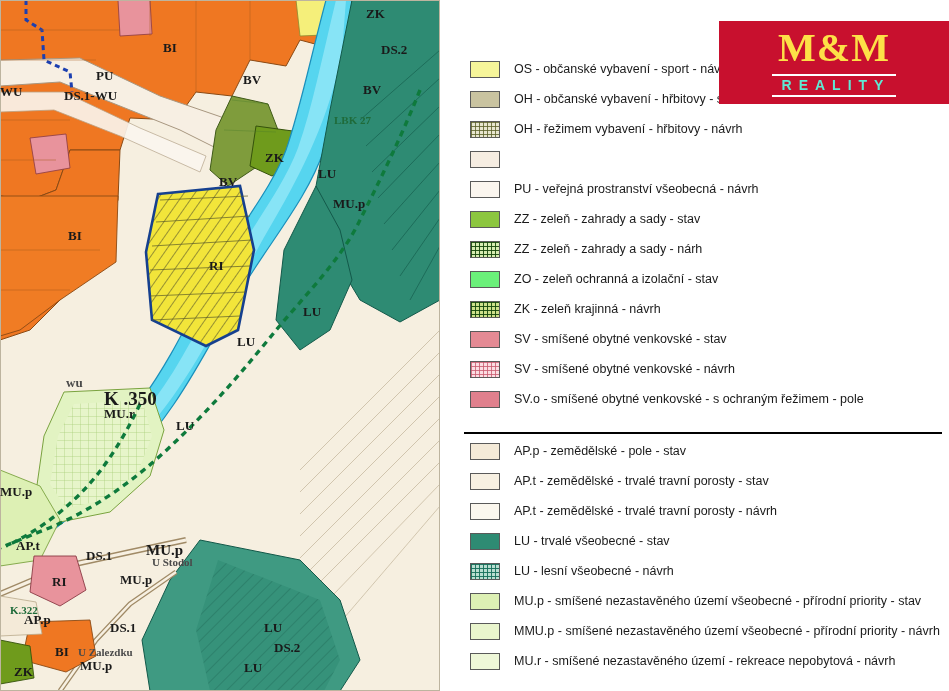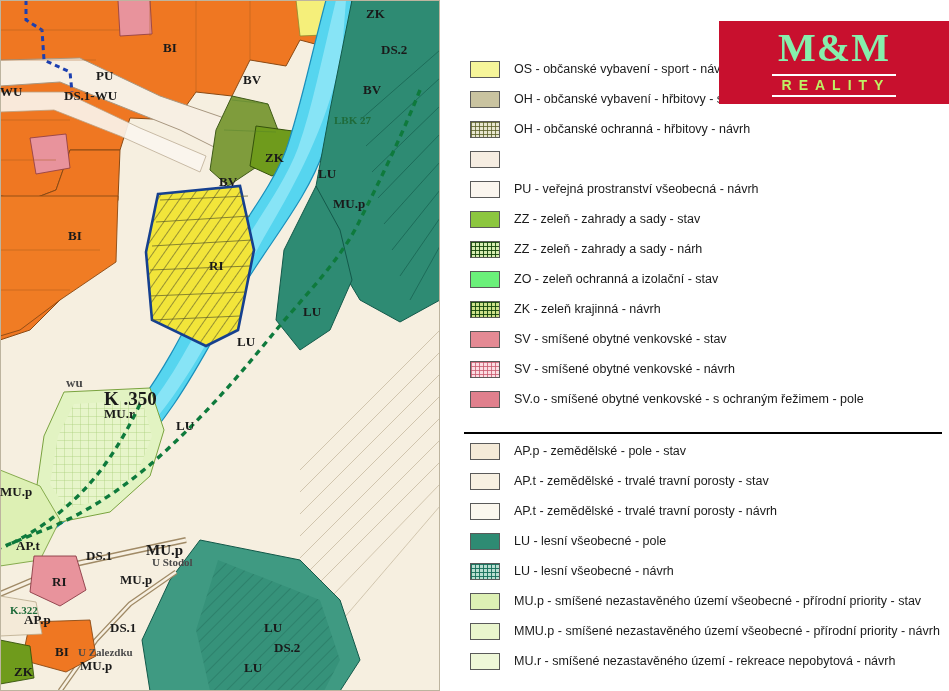--- a/index.html
+++ b/index.html
@@ -130,30 +130,30 @@
     top: 21px;
     width: 230px;
     height: 83px;
     background: #c8102e;
     display: flex;
     flex-direction: column;
     align-items: center;
     justify-content: center;
   }
   #logo .logo-mm {
-    color: #86efac;
+    color: #fde047;
     font-family: "Liberation Serif", serif;
     font-weight: bold;
     font-size: 40px;
     letter-spacing: 1px;
     line-height: 1;
   }
   #logo .logo-reality {
     margin-top: 6px;
-    color: #bef264;
+    color: #5eead4;
     font-family: "Liberation Sans", sans-serif;
     font-weight: bold;
     font-size: 14px;
     letter-spacing: 7px;
     border-top: 2px solid #ffffff;
     border-bottom: 2px solid #ffffff;
     padding: 2px 6px 2px 10px;
     line-height: 1.1;
   }
 </style>
@@ -342,21 +342,21 @@
       <div class="legend-row">
         <span class="swatch" style="background:#f6f59a;"></span>
         <span class="legend-text">OS - občanské vybavení - sport - návrh</span>
       </div>
       <div class="legend-row">
         <span class="swatch" style="background:#c9c3a0;"></span>
         <span class="legend-text">OH - občanské vybavení - hřbitovy - stav</span>
       </div>
       <div class="legend-row">
         <span class="swatch hatch-grid-olive" style="background-color:#e8e6cf;"></span>
-        <span class="legend-text">OH - občanské ochranná - hřbitovy - návrh</span>
+        <span class="legend-text">OH - řežimem vybavení - hřbitovy - návrh</span>
       </div>
       <div class="legend-row">
         <span class="swatch" style="background:#f6ede2;"></span>
       </div>
       <div class="legend-row">
         <span class="swatch" style="background:#fbf6ef;"></span>
         <span class="legend-text">PU - veřejná prostranství všeobecná - návrh</span>
       </div>
       <div class="legend-row">
         <span class="swatch" style="background:#8cc63f;"></span>
@@ -398,21 +398,21 @@
       <div class="legend-row">
         <span class="swatch" style="background:#f7f0e2;"></span>
         <span class="legend-text">AP.t - zemědělské - trvalé travní porosty - stav</span>
       </div>
       <div class="legend-row">
         <span class="swatch" style="background:#fbf7ee;"></span>
         <span class="legend-text">AP.t - zemědělské - trvalé travní porosty - návrh</span>
       </div>
       <div class="legend-row">
         <span class="swatch" style="background:#2e8b73;"></span>
-        <span class="legend-text">LU - lesní všeobecné - pole</span>
+        <span class="legend-text">LU - trvalé všeobecné - stav</span>
       </div>
       <div class="legend-row">
         <span class="swatch hatch-grid-teal" style="background-color:#b9ded1;"></span>
         <span class="legend-text">LU - lesní všeobecné - návrh</span>
       </div>
       <div class="legend-row">
         <span class="swatch" style="background:#ddf0b4;"></span>
         <span class="legend-text">MU.p - smíšené nezastavěného území všeobecné - přírodní priority - stav</span>
       </div>
       <div class="legend-row">

